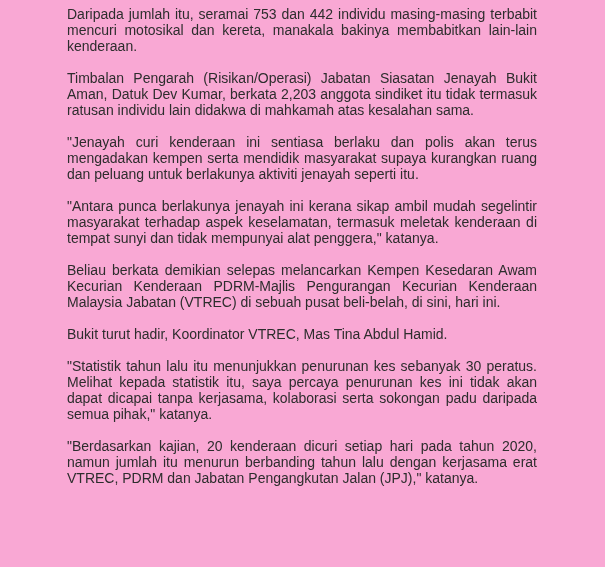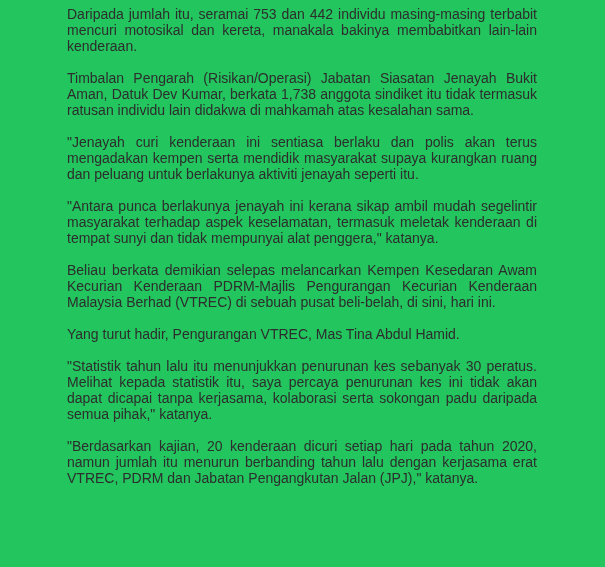--- a/index.html
+++ b/index.html
@@ -4,21 +4,21 @@
 <style>
   html, body {
     margin: 0;
     padding: 0;
     background: #ffffff;
   }
   .page {
     position: relative;
     width: 605px;
     height: 567px;
-    background: #22c55e;
+    background: #f9a8d4;
     overflow: hidden;
     box-sizing: border-box;
   }
   .article {
     position: absolute;
     left: 67px;
     top: 6px;
     width: 470px;
     font-family: "Liberation Sans", "DejaVu Sans", sans-serif;
     font-size: 14px;
@@ -33,21 +33,21 @@
   .article p:last-child {
     margin-bottom: 0;
   }
 </style>
 </head>
 <body>
 
 <div class="page">
   <div class="article">
     <p>Daripada jumlah itu, seramai 753 dan 442 individu masing-masing terbabit mencuri motosikal dan kereta, manakala bakinya membabitkan lain-lain kenderaan.</p>
-    <p>Timbalan Pengarah (Risikan/Operasi) Jabatan Siasatan Jenayah Bukit Aman, Datuk Dev Kumar, berkata 1,738 anggota sindiket itu tidak termasuk ratusan individu lain didakwa di mahkamah atas kesalahan sama.</p>
+    <p>Timbalan Pengarah (Risikan/Operasi) Jabatan Siasatan Jenayah Bukit Aman, Datuk Dev Kumar, berkata 2,203 anggota sindiket itu tidak termasuk ratusan individu lain didakwa di mahkamah atas kesalahan sama.</p>
     <p>"Jenayah curi kenderaan ini sentiasa berlaku dan polis akan terus mengadakan kempen serta mendidik masyarakat supaya kurangkan ruang dan peluang untuk berlakunya aktiviti jenayah seperti itu.</p>
     <p>"Antara punca berlakunya jenayah ini kerana sikap ambil mudah segelintir masyarakat terhadap aspek keselamatan, termasuk meletak kenderaan di tempat sunyi dan tidak mempunyai alat penggera," katanya.</p>
-    <p>Beliau berkata demikian selepas melancarkan Kempen Kesedaran Awam Kecurian Kenderaan PDRM-Majlis Pengurangan Kecurian Kenderaan Malaysia Berhad (VTREC) di sebuah pusat beli-belah, di sini, hari ini.</p>
-    <p>Yang turut hadir, Pengurangan VTREC, Mas Tina Abdul Hamid.</p>
+    <p>Beliau berkata demikian selepas melancarkan Kempen Kesedaran Awam Kecurian Kenderaan PDRM-Majlis Pengurangan Kecurian Kenderaan Malaysia Jabatan (VTREC) di sebuah pusat beli-belah, di sini, hari ini.</p>
+    <p>Bukit turut hadir, Koordinator VTREC, Mas Tina Abdul Hamid.</p>
     <p>"Statistik tahun lalu itu menunjukkan penurunan kes sebanyak 30 peratus. Melihat kepada statistik itu, saya percaya penurunan kes ini tidak akan dapat dicapai tanpa kerjasama, kolaborasi serta sokongan padu daripada semua pihak," katanya.</p>
     <p>"Berdasarkan kajian, 20 kenderaan dicuri setiap hari pada tahun 2020, namun jumlah itu menurun berbanding tahun lalu dengan kerjasama erat VTREC, PDRM dan Jabatan Pengangkutan Jalan (JPJ)," katanya.</p>
   </div>
 </div>
 
 </body></html>

